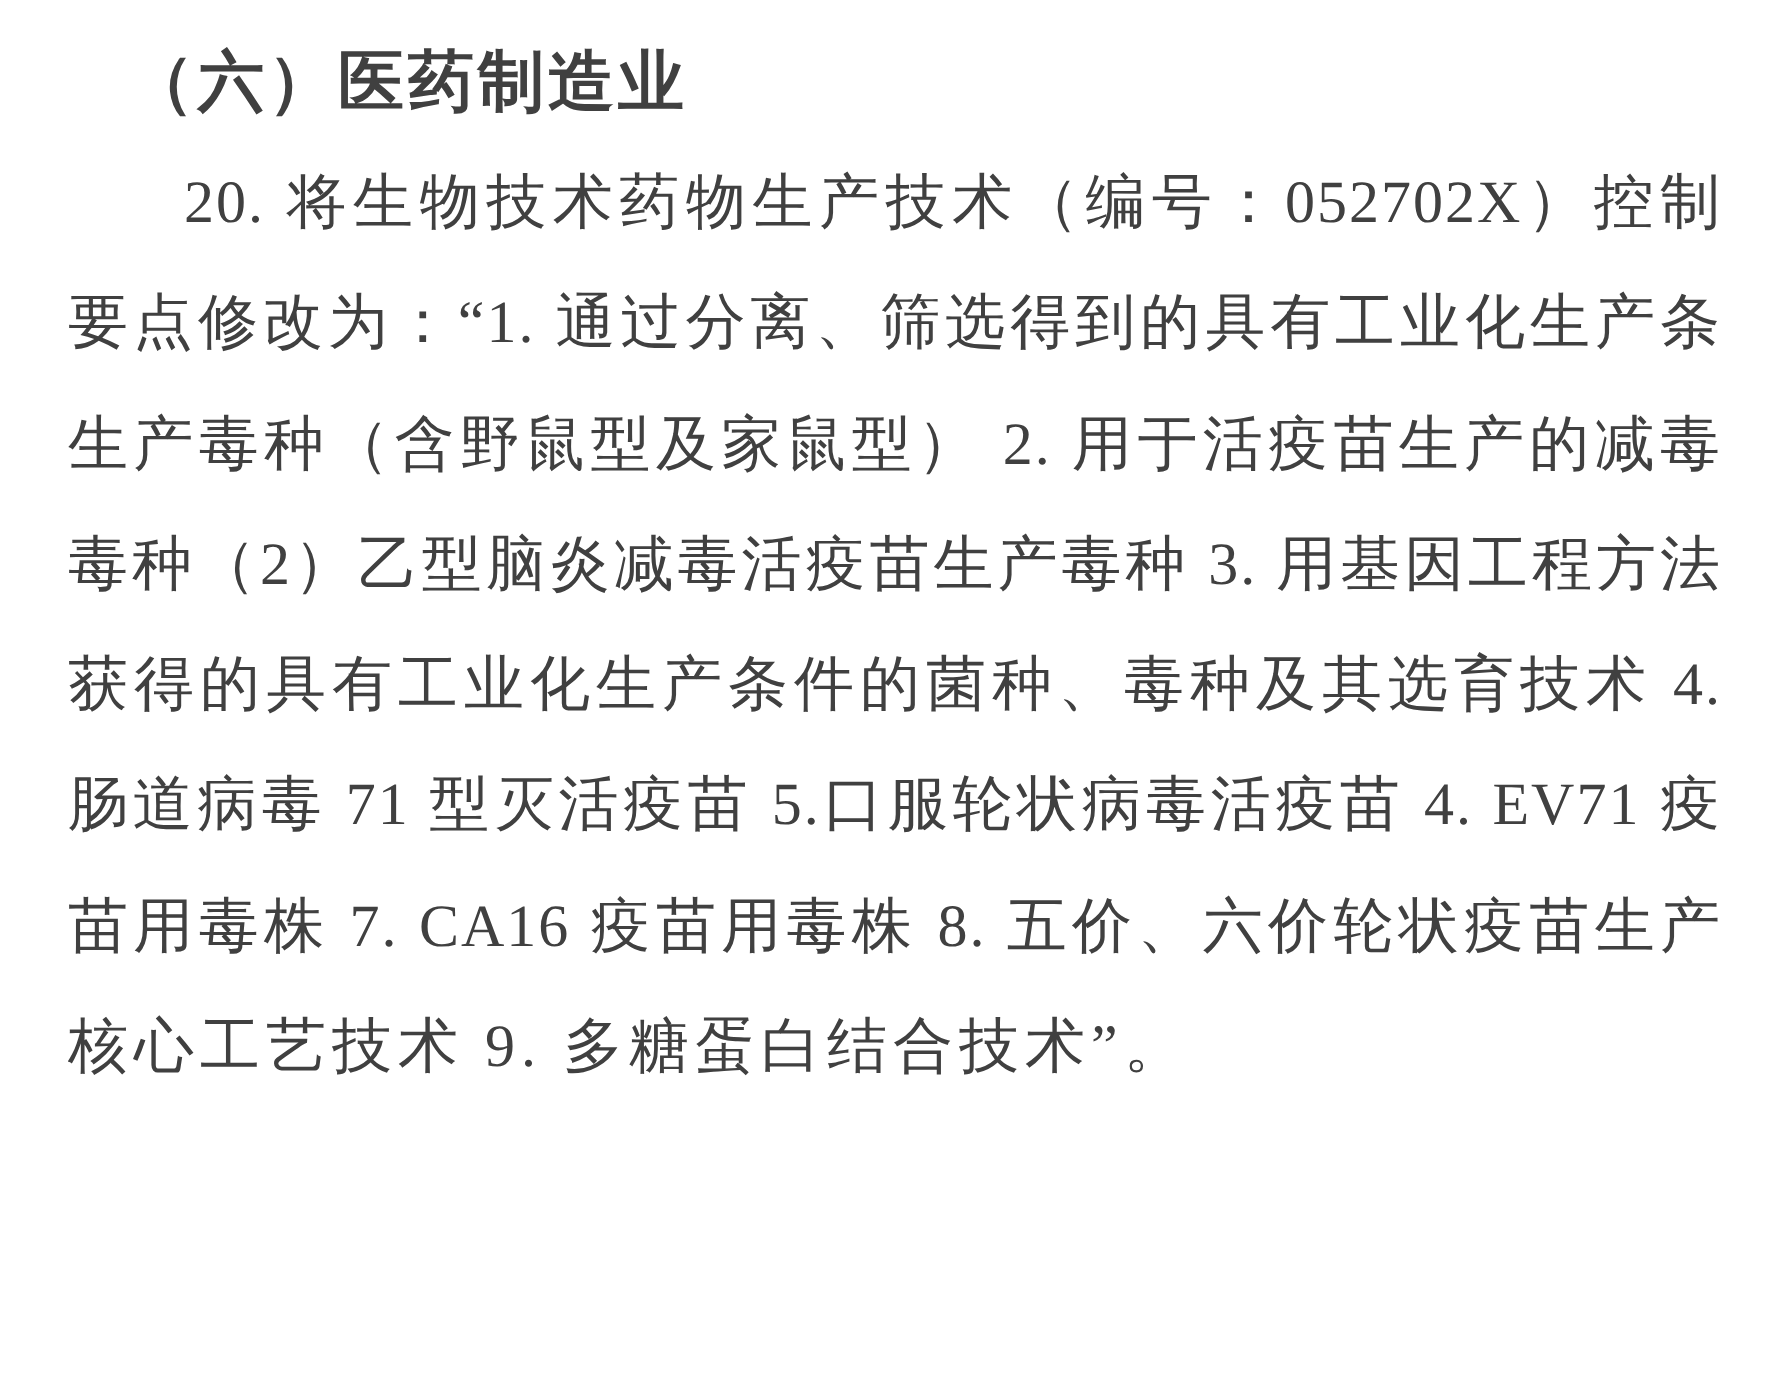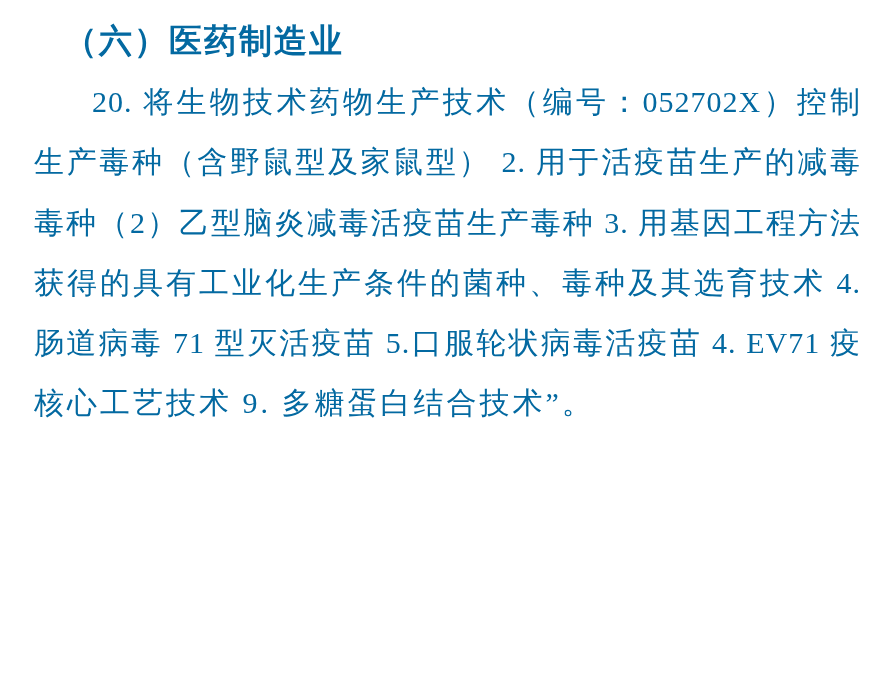--- a/index.html
+++ b/index.html
@@ -5,21 +5,21 @@
   html, body {
     margin: 0;
     padding: 0;
     background: #ffffff;
   }
   .page {
     position: relative;
     width: 887px;
     height: 689px;
     background: #ffffff;
-    color: #0369a1;
+    color: #404040;
     box-sizing: border-box;
     padding-top: 10px;
     overflow: hidden;
     font-family: "Liberation Serif", "DejaVu Serif", serif;
   }
   .heading {
     height: 62px;
     display: flex;
     align-items: center;
     padding-left: 64px;
@@ -51,19 +51,21 @@
     letter-spacing: 3px;
   }
 </style>
 </head>
 <body>
 
 <div class="page">
   <div class="heading">（六）医药制造业</div>
   <div class="para">
     <div class="line first">20. 将生物技术药物生产技术（编号：052702X）控制</div>
+    <div class="line">要点修改为：“1. 通过分离、筛选得到的具有工业化生产条</div>
     <div class="line">生产毒种（含野鼠型及家鼠型） 2. 用于活疫苗生产的减毒</div>
     <div class="line">毒种（2）乙型脑炎减毒活疫苗生产毒种 3. 用基因工程方法</div>
     <div class="line">获得的具有工业化生产条件的菌种、毒种及其选育技术 4.</div>
     <div class="line">肠道病毒 71 型灭活疫苗 5.口服轮状病毒活疫苗 4. EV71 疫</div>
+    <div class="line">苗用毒株 7. CA16 疫苗用毒株 8. 五价、六价轮状疫苗生产</div>
     <div class="line last">核心工艺技术 9. 多糖蛋白结合技术”。</div>
   </div>
 </div>
 
 </body></html>

